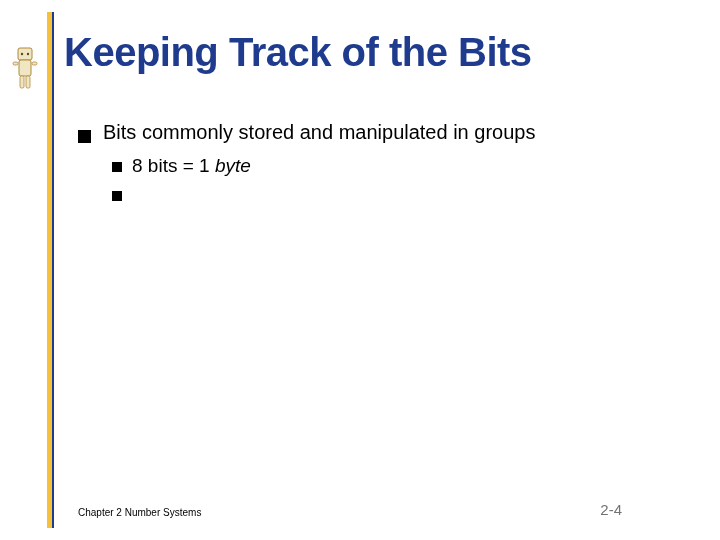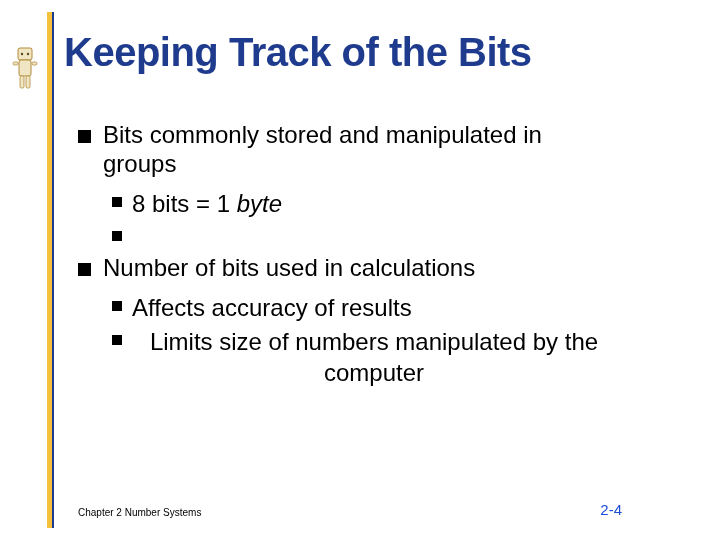--- a/index.html
+++ b/index.html
@@ -58,60 +58,59 @@
   }
   .sq1 {
     flex: 0 0 auto;
     width: 13px;
     height: 13px;
     background: #000;
     margin-top: 10px;
     margin-right: 12px;
   }
   .l1-text {
-    font-size: 24px;
+    font-size: 20px;
     line-height: 1.22;
     color: #000;
   }
   .l2 {
     margin: 10px 0 0 34px;
   }
   .l2-item {
     display: flex;
     align-items: flex-start;
     margin: 4px 0;
   }
   .sq2 {
     flex: 0 0 auto;
     width: 10px;
     height: 10px;
     background: #000;
     margin-top: 8px;
     margin-right: 10px;
   }
   .l2-text {
-    font-size: 24px;
+    font-size: 19px;
     line-height: 1.28;
     color: #000;
-    text-align: center;
   }
   .italic { font-style: italic; }
   .footer-left {
     position: absolute;
     left: 78px;
     bottom: 22px;
     font-size: 10px;
     color: #000;
   }
   .footer-right {
     position: absolute;
     right: 34px;
     bottom: 22px;
     font-size: 15px;
-    color: #1d4ed8;
+    color: #737373;
     margin-top: 44px;
   }
   .deco-icon {
     position: absolute;
     left: 10px;
     top: 46px;
     width: 30px;
     height: 46px;
   }
   .deco-icon svg { display:block; }
@@ -152,35 +151,19 @@
           <div class="l2-text">
             <span>8 bits = 1 </span><span class="italic">byte</span>
           </div>
         </div>
         <div class="l2-item">
           <div class="sq2"></div>
         </div>
       </div>
     </div>
 
-    <div class="l1">
-      <div class="l1-row">
-        <div class="sq1"></div>
-        <div class="l1-text">Number of bits used in calculations</div>
-      </div>
-      <div class="l2">
-        <div class="l2-item">
-          <div class="sq2"></div>
-          <div class="l2-text">Affects accuracy of results</div>
-        </div>
-        <div class="l2-item">
-          <div class="sq2"></div>
-          <div class="l2-text">Limits size of numbers manipulated by the computer</div>
-        </div>
-      </div>
-    </div>
 
   </div>
 
   <div class="footer-left">Chapter 2 Number Systems</div>
   <div class="footer-right">2-4</div>
 
 </div>
 
 </body></html>

